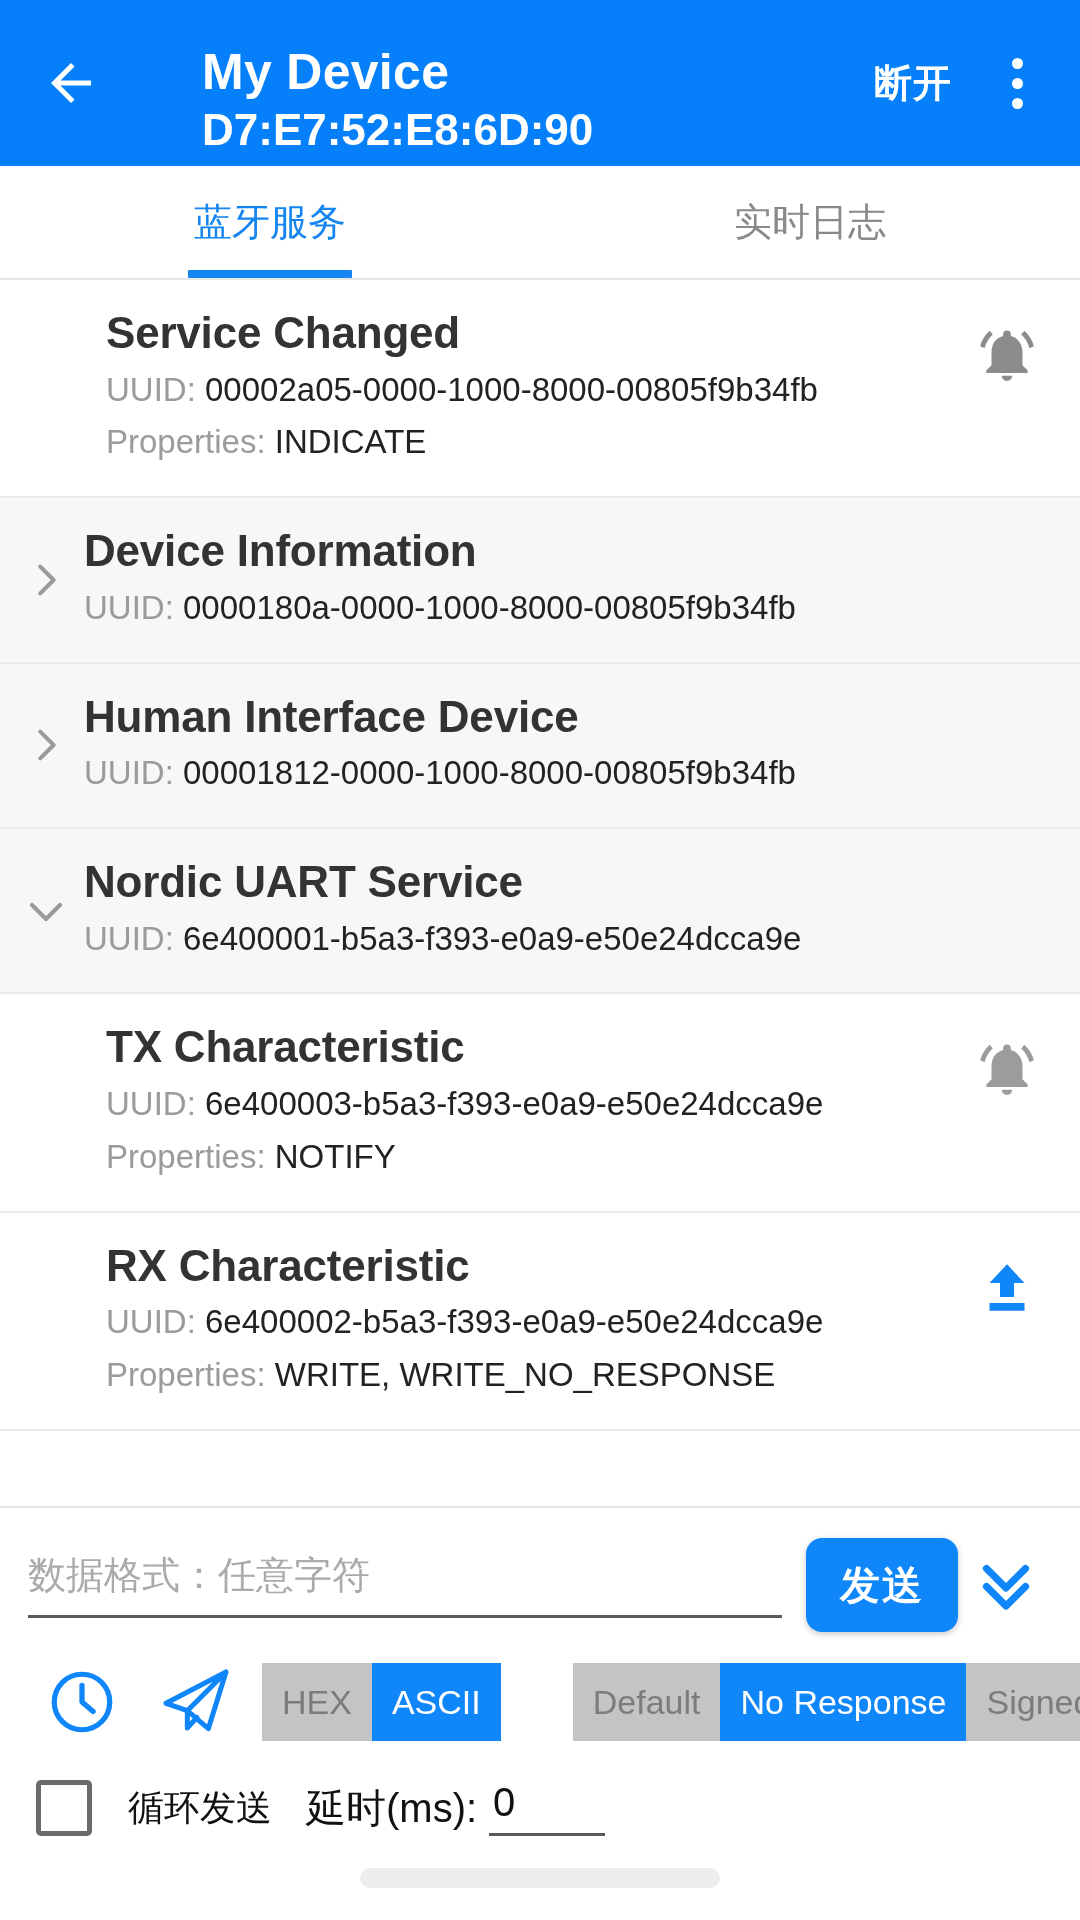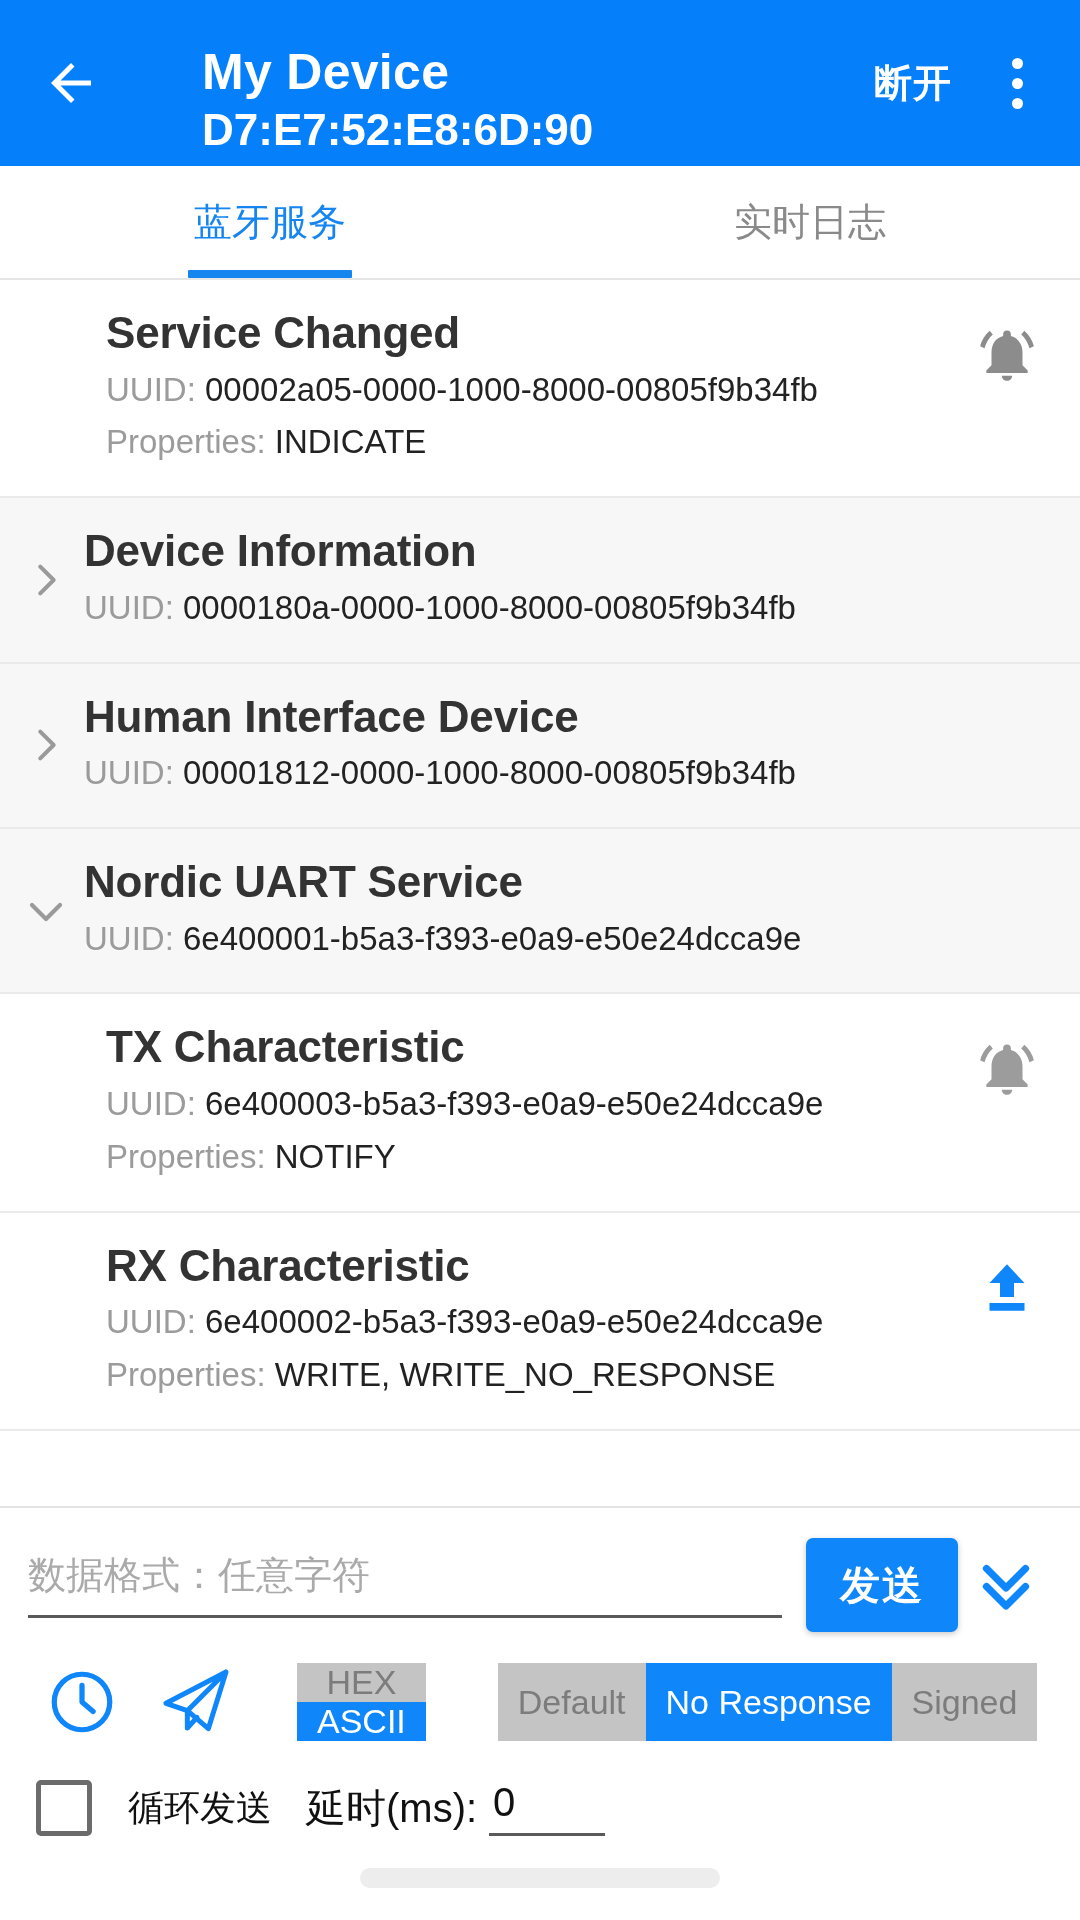--- a/index.html
+++ b/index.html
@@ -47,32 +47,32 @@
   .bottom { flex:0 0 auto; background:#fff; border-top:2px solid #e3e3e3; padding:0 0 0 0; }
   .send-row { display:flex; align-items:flex-start; padding:26px 26px 8px 28px; }
   .input-wrap { flex:1 1 auto; position:relative; margin-right:24px; padding-top:10px; }
   .data-input {
     width:100%; border:none; outline:none; background:transparent;
     font-size:38px; color:#222; font-family:inherit;
     padding:10px 0 18px 0; border-bottom:3px solid #5a5a5a;
   }
   .data-input::placeholder { color:#aaaaaa; }
   .send-btn {
-    flex:0 0 auto; background:#0F86FA; color:#fff; border:none; border-radius:7px;
+    flex:0 0 auto; background:#0F86FA; color:#fff; border:none; border-radius:16px;
     font-family:inherit; font-size:40px; font-weight:bold; letter-spacing:2px;
     padding:0 26px; height:94px; min-width:152px; margin-top:4px;
     box-shadow:0 2px 6px rgba(0,0,0,.22);
   }
   .expand-btn { flex:0 0 auto; width:96px; height:94px; display:flex; align-items:center; justify-content:center; margin-top:4px; }
 
   .toolbar-row { display:flex; align-items:center; padding:16px 26px 10px 36px; gap:0; }
   .icon-btn { width:92px; height:92px; display:flex; align-items:center; justify-content:center; flex:0 0 auto; }
   .icon-btn.plane { margin-left:22px; }
   .seg { display:flex; flex:0 0 auto; height:78px; overflow:hidden; }
-  .seg.fmt { margin-left:55px;flex-direction:column; }
+  .seg.fmt { margin-left:20px; }
   .seg.mode { margin-left:72px; }
   .seg-item {
     display:flex; align-items:center; justify-content:center;
     background:#c4c4c4; color:#7c7c7c; font-size:34px;
     padding:0 20px; height:100%; white-space:nowrap;
   }
   .seg-item.on { background:#0F86FA; color:#ffffff; }
 
   .opt-row { display:flex; align-items:center; padding:22px 26px 0 36px; }
   .cbox { width:56px; height:56px; border:5px solid #6b6b6b; border-radius:5px; background:#fff; flex:0 0 56px; }

